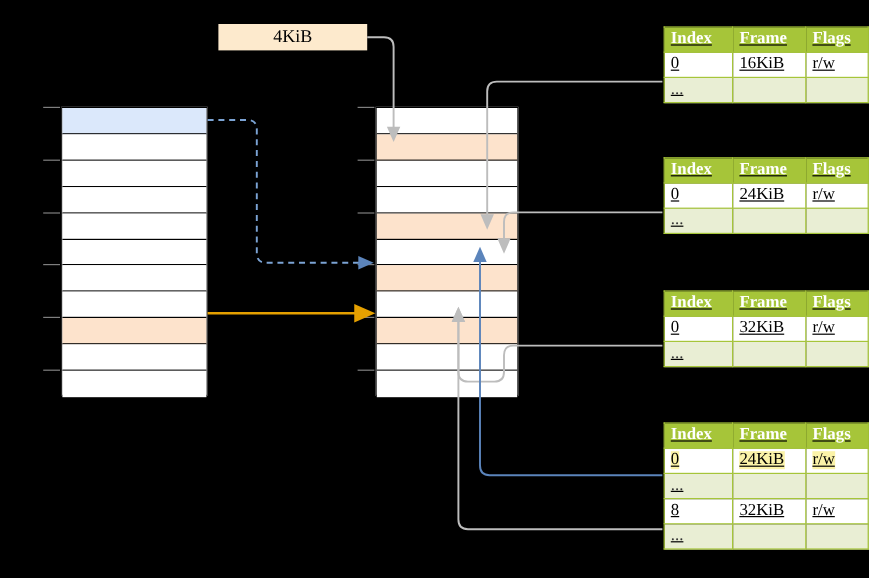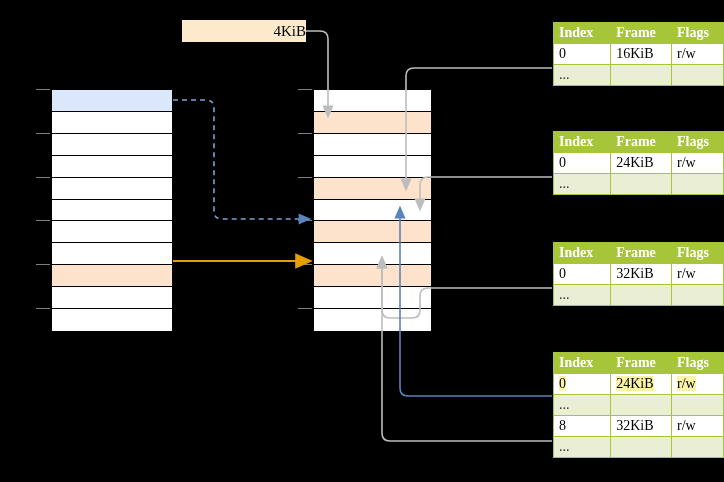--- a/index.html
+++ b/index.html
@@ -7,37 +7,37 @@
        font-family:"Liberation Serif","DejaVu Serif",serif;}
 
   .stage{position:absolute;left:0;top:0;width:724px;height:482px;}
 
   
   svg.wires{position:absolute;left:0;top:0;width:724px;height:482px;
             pointer-events:none;}
 
   
   .callout{position:absolute;background:#fdeacd;border:0;
-           color:#000;font-size:15px;text-align:right;
+           color:#000;font-size:15px;text-align:center;
            line-height:22px;height:22px;}
 
   
   .col{position:absolute;border:1px solid #000;box-sizing:border-box;
        background:#fff;}
   .cell{box-sizing:border-box;border-bottom:1px solid #000;background:#fff;}
   .cell:last-child{border-bottom:none;}
   .cell.blue{background:#dbe8fb;}
   .cell.peach{background:#fde3cc;}
 
   
   .tick{position:absolute;height:1px;background:#7f7f7f;width:14px;}
 
   
   table.pt{position:absolute;border-collapse:collapse;
-           font-size:14px;color:#000;}
+           font-size:14px;color:#000;text-decoration:underline;}
   table.pt th{background:#a6c539;color:#fff;font-weight:bold;
               border:1px solid #a6c539;padding:2px 5px;text-align:left;
               white-space:nowrap;}
   table.pt td{background:#fff;border:1px solid #a6c539;padding:2px 5px;
               text-align:left;white-space:nowrap;}
   table.pt tr.dots td{background:#e9eed4;color:#333;}
   table.pt td.hl span{background:#fbf3a8;}
   .c-index{width:58px;}
   .c-frame{width:60px;}
   .c-flags{width:50px;}

